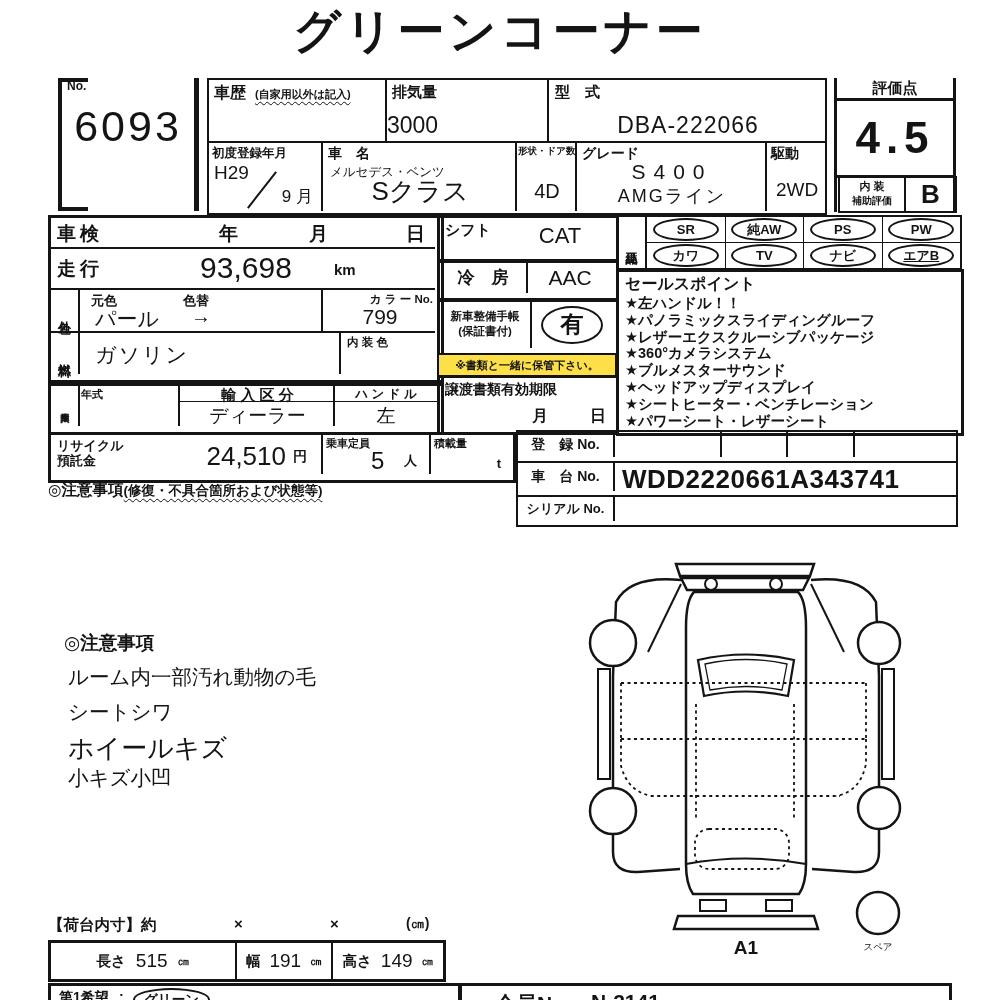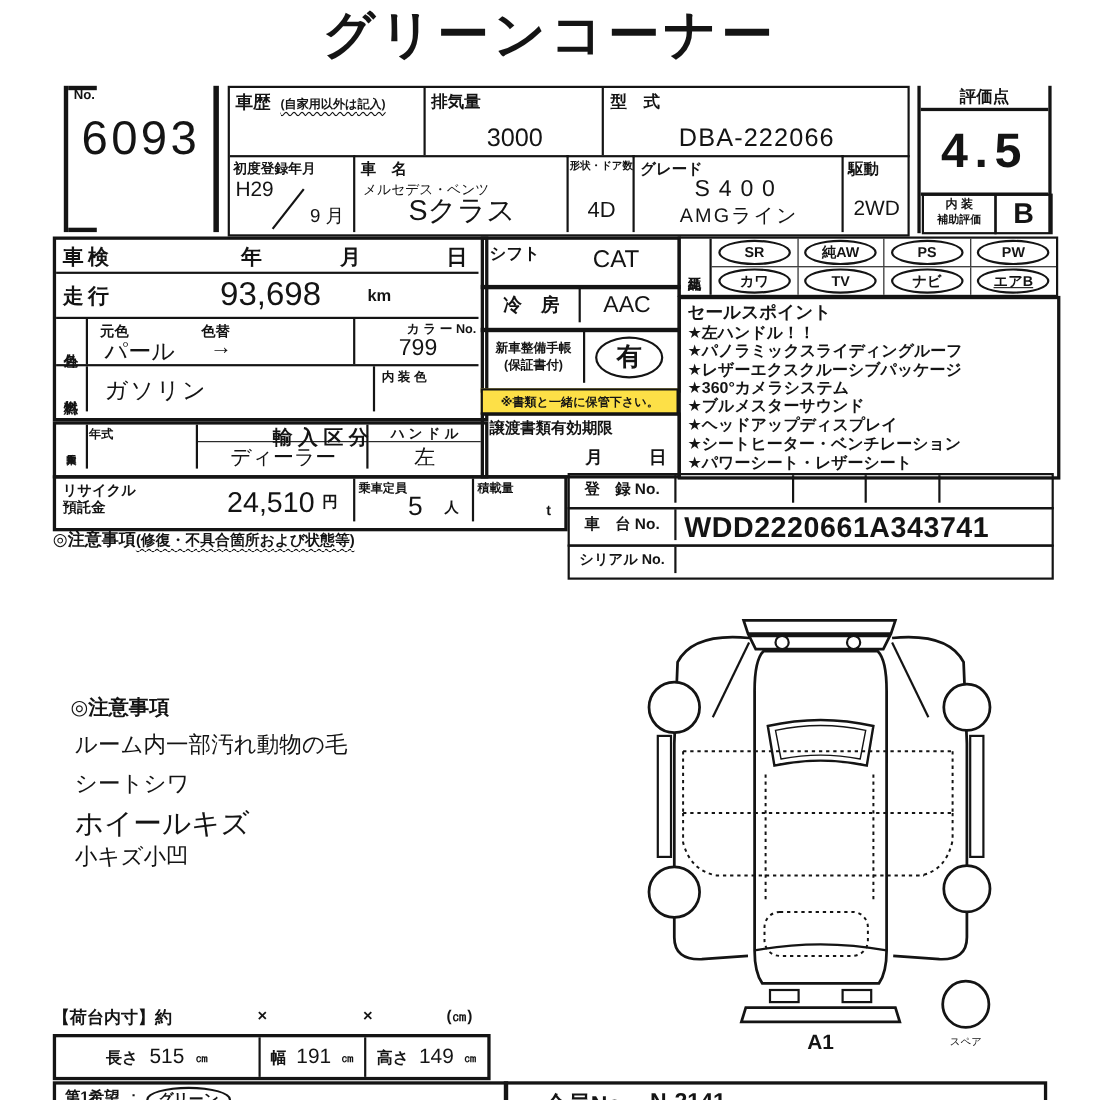--- a/index.html
+++ b/index.html
@@ -30,21 +30,21 @@
   <div class="abs bar" style="left:194px;top:78px;width:5px;height:133px;"></div>
 
   <div class="abs" style="left:207px;top:78px;width:616px;height:133px;border:2px solid #141414;">
 
     <div class="abs" style="left:0;top:0;width:176px;height:61px;">
       <span class="abs bold" style="left:5px;top:3px;font-size:16px;">車歴</span>
       <span class="abs bold wavy" style="left:46px;top:7px;font-size:11px;">(自家用以外は記入)</span>
     </div>
     <div class="abs" style="left:176px;top:0;width:162px;height:61px;border-left:2px solid #141414;">
       <span class="abs bold" style="left:5px;top:3px;font-size:15px;">排気量</span>
-      <div class="abs" style="left:0;bottom:2px;width:100%;text-align:center;font-size:23px;">3000</div>
+      <div class="abs" style="left:0;bottom:2px;width:100%;text-align:left;font-size:23px;">3000</div>
     </div>
     <div class="abs" style="left:338px;top:0;width:278px;height:61px;border-left:2px solid #141414;">
       <span class="abs bold" style="left:6px;top:3px;font-size:15px;">型　式</span>
       <div class="abs" style="left:0;bottom:2px;width:100%;text-align:center;font-size:23px;letter-spacing:1px;">DBA-222066</div>
     </div>
 
     <div class="abs" style="left:0;top:61px;width:112px;height:68px;border-top:2px solid #141414;">
       <span class="abs bold" style="left:3px;top:2px;font-size:12.5px;">初度登録年月</span>
       <span class="abs" style="left:5px;top:19px;font-size:19px;">H29</span>
       <div class="abs bar" style="left:52px;top:24px;width:2px;height:46px;transform:rotate(38deg);"></div>
@@ -123,21 +123,21 @@
   </div>
 
   <div class="abs" style="left:48px;top:383px;width:390px;height:46px;border:3px solid #141414;">
     <div class="abs ctr" style="left:0;top:0;width:27px;height:40px;border-right:2px solid #141414;">
       <span class="vt bold" style="font-size:9px;">輸入車用</span>
     </div>
     <div class="abs" style="left:27px;top:0;width:100px;height:40px;">
       <span class="abs bold" style="left:3px;top:1px;font-size:11px;">年式</span>
     </div>
     <div class="abs" style="left:127px;top:0;width:155px;height:40px;border-left:2px solid #141414;">
-      <div style="text-align:right;font-size:18px;font-weight:bold;border-bottom:1.5px solid #141414;height:15px;">輸 入 区 分</div>
+      <div style="text-align:center;font-size:15px;font-weight:bold;border-bottom:1.5px solid #141414;height:15px;">輸 入 区 分</div>
       <div style="text-align:center;font-size:19px;margin-top:1px;">ディーラー</div>
     </div>
     <div class="abs" style="left:282px;top:0;width:102px;height:40px;border-left:2px solid #141414;">
       <div style="text-align:center;font-size:12.5px;font-weight:bold;border-bottom:1.5px solid #141414;height:15px;">ハ ン ド ル</div>
       <div style="text-align:center;font-size:19px;margin-top:1px;">左</div>
     </div>
   </div>
 
   <div class="abs" style="left:437px;top:215px;width:176px;height:42px;border:3px solid #141414;">
     <span class="abs bold" style="left:5px;top:3px;font-size:15px;">シフト</span>

